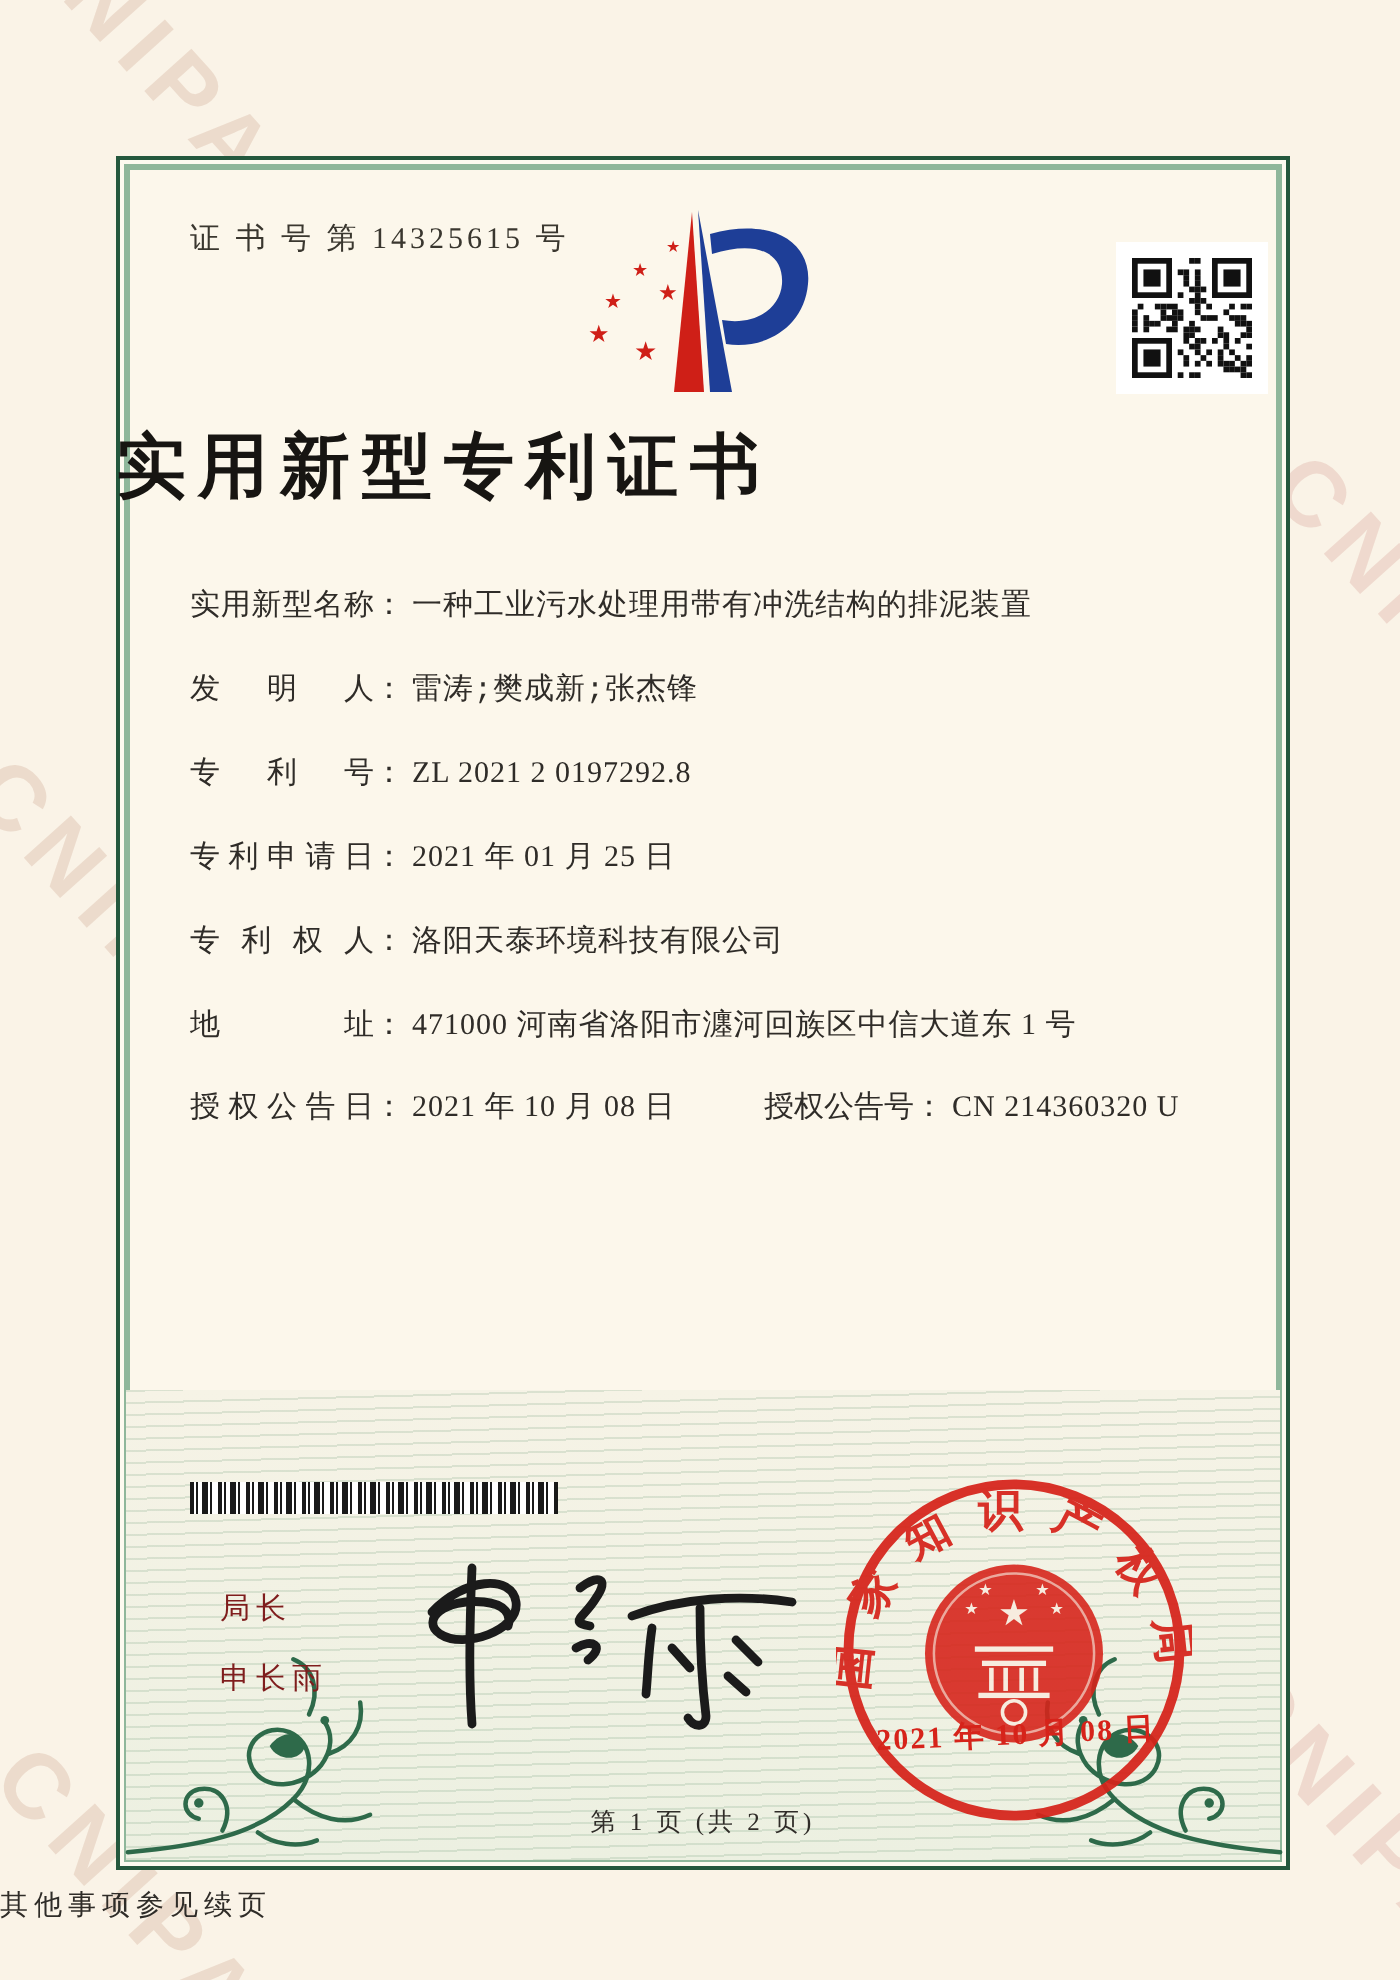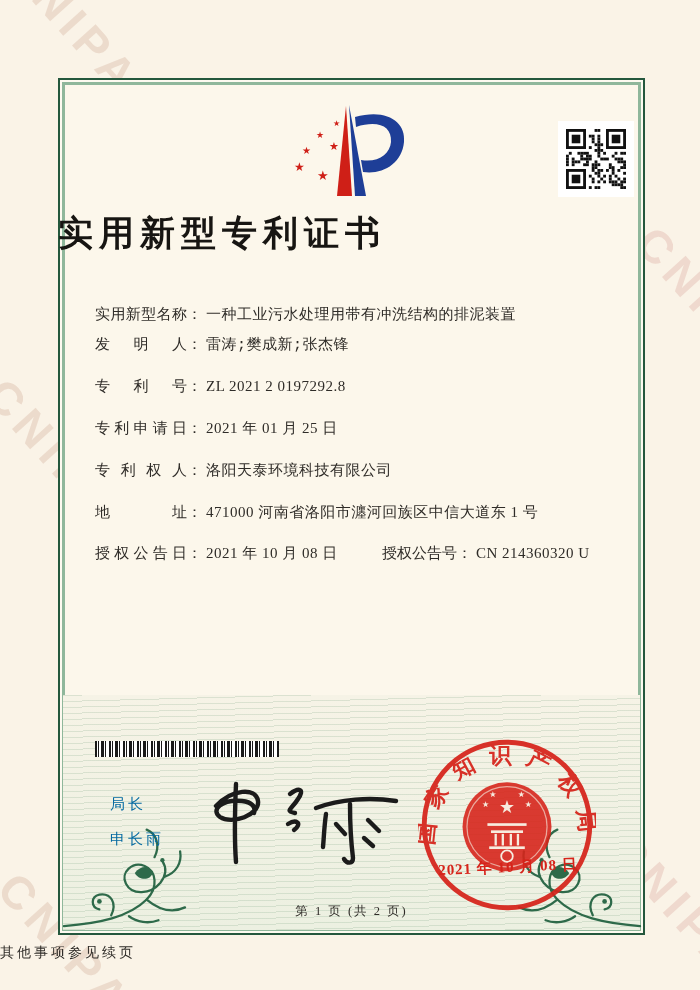--- a/index.html
+++ b/index.html
@@ -82,21 +82,21 @@
 
   .barcode {
     position:absolute; left:95px; top:741px; width:184px; height:16px; z-index:4;
     background:repeating-linear-gradient(90deg,
       #191919 0 2px,#ffffff 2px 3px,
       #191919 3px 4px,#ffffff 4px 6px,
       #191919 6px 9px,#ffffff 9px 10px,
       #191919 10px 11px,#ffffff 11px 14px);
   }
 
-  .issuer { position:absolute; left:110px; top:795px; z-index:4; font-size:15px; letter-spacing:3px; color:#0369a1; }
+  .issuer { position:absolute; left:110px; top:795px; z-index:4; font-size:15px; letter-spacing:3px; color:#7f1d1d; }
   .issuer .name { margin-top:16px; }
   .signature { position:absolute; left:198px; top:772px; width:215px; height:98px; z-index:5; }
 
   .seal { position:absolute; left:418px; top:736px; width:178px; height:178px; z-index:6; opacity:0.93; }
   .seal-date {
     position:absolute; left:424px; top:858px; width:168px; z-index:7;
     text-align:center; color:#d6231a; font-weight:bold; font-size:15px;
     letter-spacing:1px; transform:rotate(-2.5deg); white-space:nowrap;
   }
 
@@ -151,20 +151,21 @@
         <path d="M70,112 C78,118 90,120 100,116"></path>
       </g>
       <g fill="#2e6a4a">
         <circle cx="40" cy="97" r="2.4"></circle>
         <circle cx="104" cy="55" r="2.2"></circle>
         <path d="M76,68 C82,60 92,60 94,68 C92,76 80,76 76,68 Z"></path>
       </g>
     </svg>
   </div>
 
+  <div class="cert-no">证 书 号 第 14325615 号</div>
 
   <div class="logo">
     <svg width="135" height="102" viewBox="0 0 135 102">
       <g fill="#cf1f17" font-family="'DejaVu Sans',sans-serif">
         <text x="50" y="26" font-size="8">★</text>
         <text x="33" y="38" font-size="9">★</text>
         <text x="46" y="50" font-size="11">★</text>
         <text x="19" y="54" font-size="10">★</text>
         <text x="11" y="71" font-size="12">★</text>
         <text x="34" y="80" font-size="13">★</text>
@@ -299,21 +300,21 @@
           <rect x="33" y="60" width="3" height="3"></rect>
           <rect x="57" y="60" width="3" height="3"></rect>
           <rect x="60" y="60" width="3" height="3"></rect>
         </g>
     </svg>
   </div>
 
   <div class="title">实用新型专利证书</div>
 
   <div class="fields">
-    <div class="f-row" style="top:0;margin-top:12px;">
+    <div class="f-row" style="top:0;">
       <span class="f-label">实用新型名称</span><span class="f-colon">：</span><span class="f-value">一种工业污水处理用带有冲洗结构的排泥装置</span>
     </div>
     <div class="f-row" style="top:42px;font-family:Liberation Mono, monospace;">
       <span class="f-label">发明人</span><span class="f-colon">：</span><span class="f-value">雷涛;樊成新;张杰锋</span>
     </div>
     <div class="f-row" style="top:84px;">
       <span class="f-label">专利号</span><span class="f-colon">：</span><span class="f-value">ZL 2021 2 0197292.8</span>
     </div>
     <div class="f-row" style="top:126px;text-decoration:underline;">
       <span class="f-label">专利申请日</span><span class="f-colon">：</span><span class="f-value">2021 年 01 月 25 日</span>

